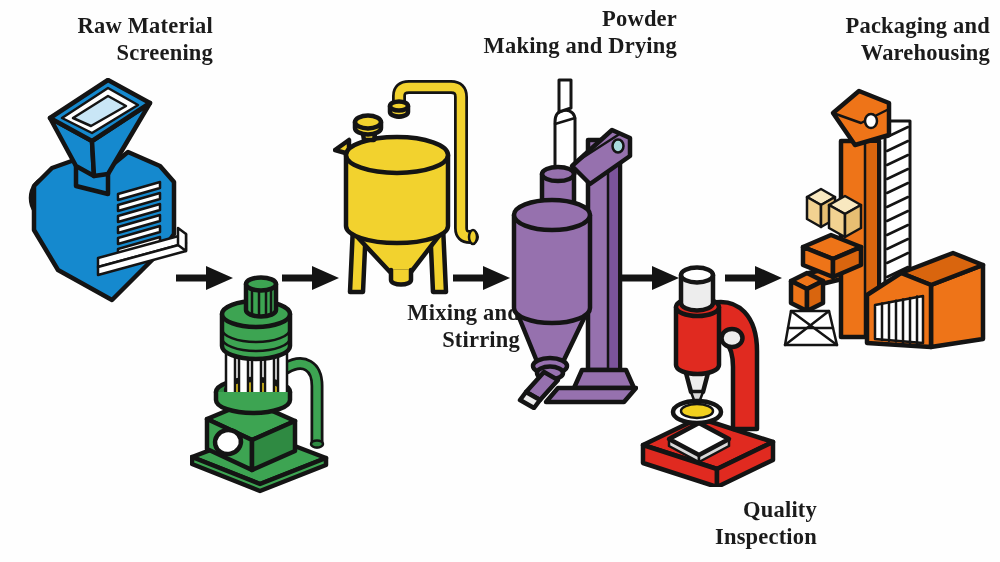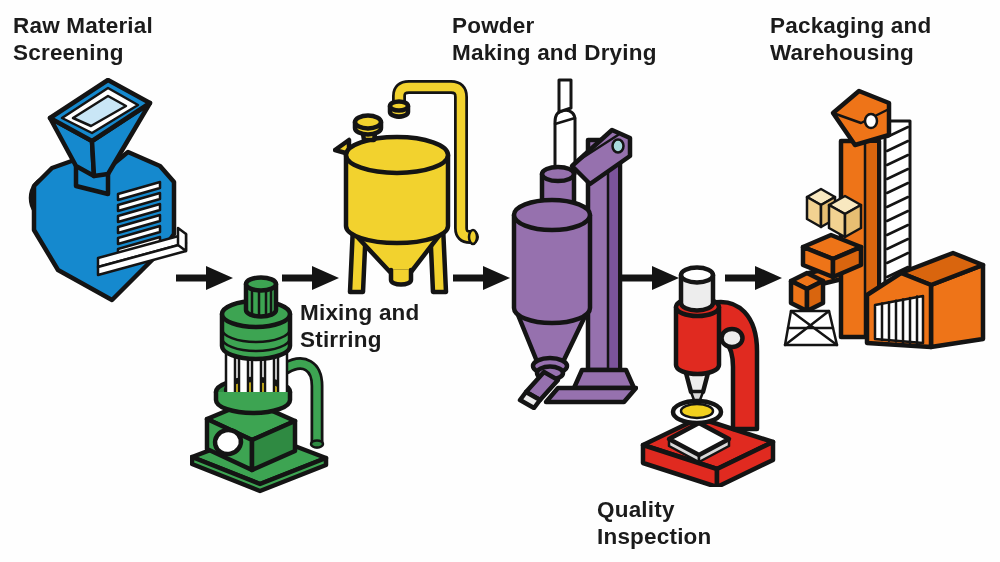--- a/index.html
+++ b/index.html
@@ -6,22 +6,22 @@
     --bg:#FEFEFE; --text:#1B1B1B; --outline:#141414;
     --s0:#1589CE; --s1:#3DA452; --s1d:#2F8A42; --s2:#F2D22E;
     --s3:#9671AE; --s3d:#7B549B; --s4:#E02A20; --s5:#EE7418; --s5d:#D9650E;
     --white:#FFFFFF; --light-gray:#EDEDED; --mid-gray:#D9D9D9;
     --hopper-inner:#C9E6F6; --sample-yellow:#F2D01E; --teal-hole:#A9DCDF;
     --tan-light:#F8E8C0; --tan:#F2D291; --tan-dark:#E7BE72;
   }
   html,body{margin:0;padding:0;background:#fff;}
   .canvas{position:relative;width:1000px;height:562px;background:var(--bg);overflow:hidden;
           font-family:"Liberation Sans",sans-serif;}
-  .stage-label{position:absolute;text-align:left;font-weight:bold;font-size:22.5px;
-               line-height:1.2;color:var(--text);white-space:pre-line;letter-spacing:0.2px;}
+  .stage-label{position:absolute;text-align:right;font-weight:bold;font-size:22.5px;
+               line-height:1.2;color:var(--text);white-space:pre-line;letter-spacing:0.2px;font-family:Liberation Serif, serif;}
   svg.icon,svg.arrow{position:absolute;display:block;}
   .ol {stroke:var(--outline);stroke-width:4.5;stroke-linejoin:round;stroke-linecap:round;}
   .ol3{stroke:var(--outline);stroke-width:3;stroke-linejoin:round;stroke-linecap:round;}
   .ol2{stroke:var(--outline);stroke-width:2.5;stroke-linejoin:round;stroke-linecap:round;}
   .nf{fill:none;}
   .f0{fill:var(--s0)} .f1{fill:var(--s1)} .f1d{fill:var(--s1d)} .f2{fill:var(--s2)}
   .f3{fill:var(--s3)} .f3d{fill:var(--s3d)} .f4{fill:var(--s4)} .f5{fill:var(--s5)}
   .f5d{fill:var(--s5d)} .fw{fill:var(--white)} .flg{fill:var(--light-gray)}
   .fmg{fill:var(--mid-gray)} .fhi{fill:var(--hopper-inner)} .fsy{fill:var(--sample-yellow)}
   .fth{fill:var(--teal-hole)} .ftl{fill:var(--tan-light)} .ftn{fill:var(--tan)}
@@ -29,21 +29,21 @@
 </style>
 </head>
 <body>
 
 <div class="canvas">
 
   <div class="stage-label" style="left:13px;top:12px;width:200px">Raw Material
 Screening</div>
   <div class="stage-label" style="left:300px;top:299px;width:220px">Mixing and
 Stirring</div>
-  <div class="stage-label" style="left:452px;top:12px;width:225px">Powder
+  <div class="stage-label" style="left:452px;top:5px;width:225px">Powder
 Making and Drying</div>
   <div class="stage-label" style="left:770px;top:12px;width:220px">Packaging and
 Warehousing</div>
   <div class="stage-label" style="left:597px;top:496px;width:220px">Quality
 Inspection</div>
 
   <svg class="arrow" style="left:176px;top:265px" width="58" height="26" viewBox="0 0 58 26">
       <polygon class="fol" points="0,9.5 30,9.5 30,1 57,13 30,25 30,16.5 0,16.5"></polygon>
     </svg>
   <svg class="arrow" style="left:282px;top:265px" width="58" height="26" viewBox="0 0 58 26">

